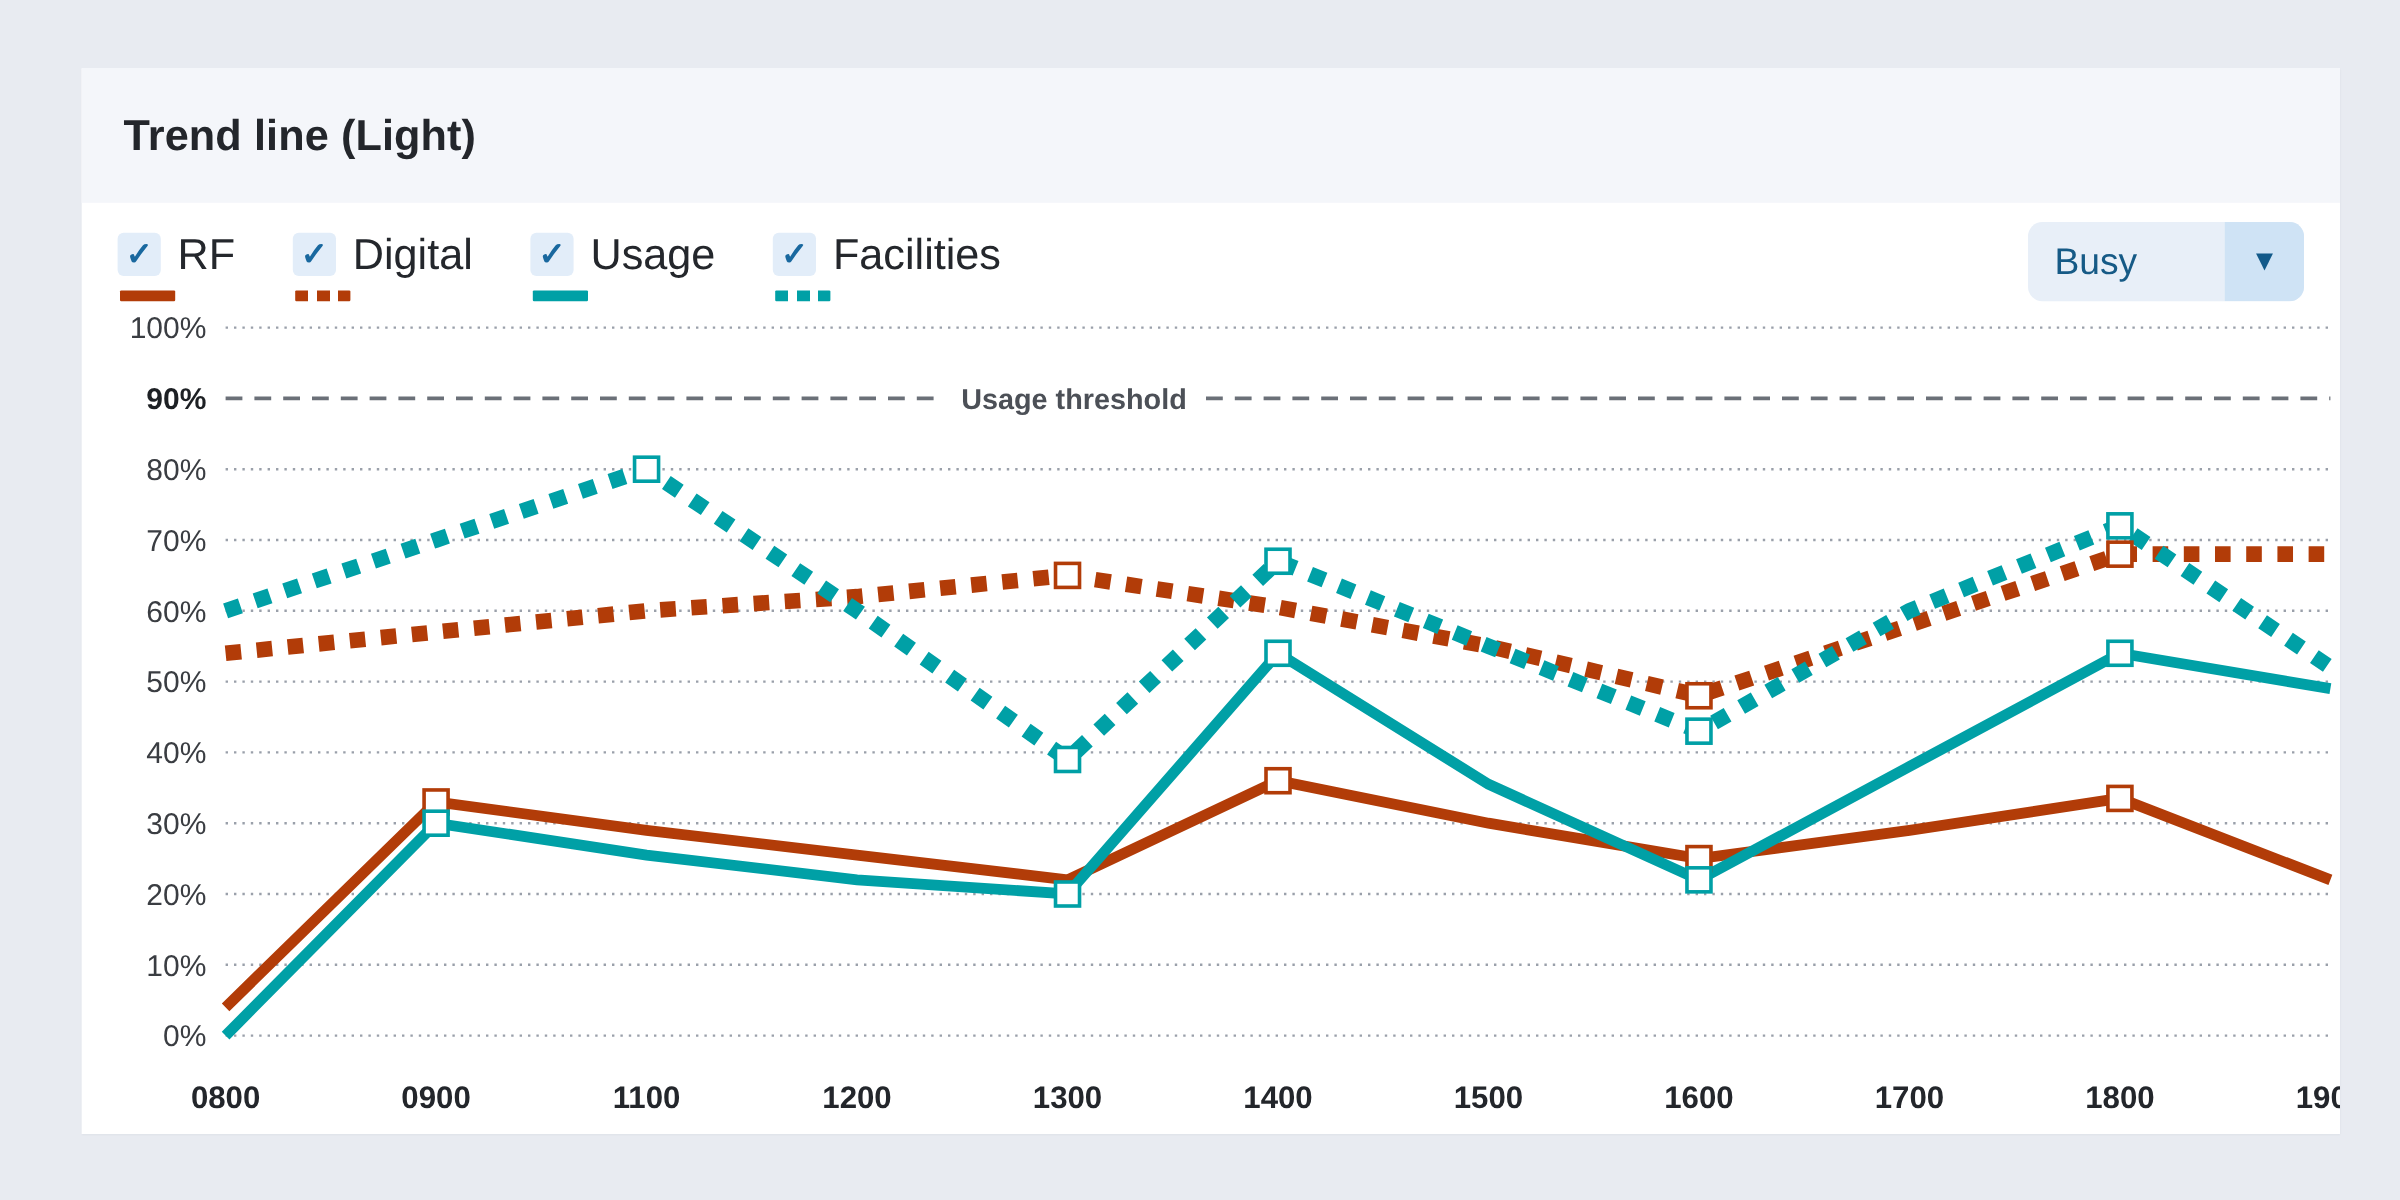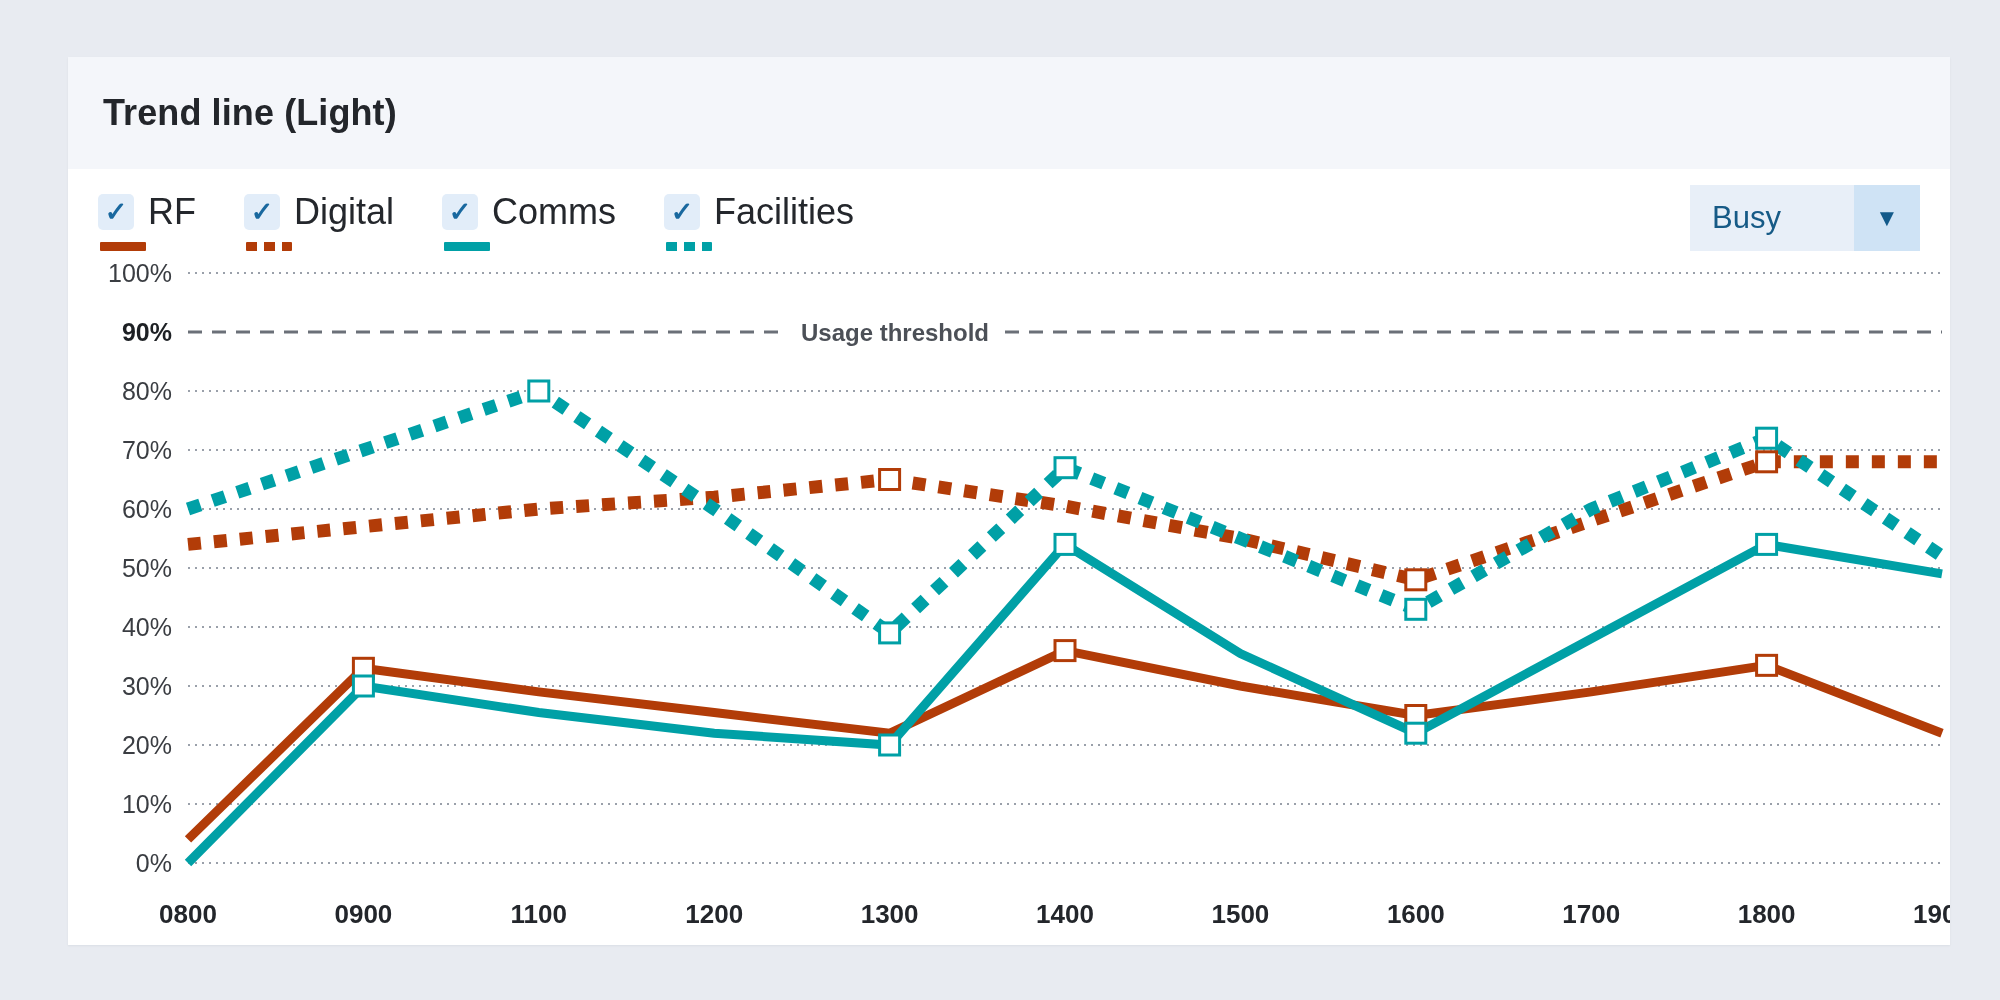--- a/index.html
+++ b/index.html
@@ -44,21 +44,21 @@
   .swatch{
     margin-top:9px;margin-left:2px;height:9px;width:46px;border-radius:1px;
   }
   .swatch.dotted{
     background:none !important;
     background-image:repeating-linear-gradient(to right,
        var(--sc) 0 11px, transparent 11px 18px) !important;
   }
   #dropdown{
     position:absolute;right:30px;top:16px;
-    width:230px;height:66px;display:flex;border-radius:0;overflow:hidden;
+    width:230px;height:66px;display:flex;border-radius:12px;overflow:hidden;
     background:#e8eff8;cursor:pointer;
   }
   #dropdown-value{
     flex:1;display:flex;align-items:center;padding-left:22px;
     font-size:31px;color:#165a86;
   }
   #dropdown-arrow{
     width:66px;background:#cfe3f5;display:flex;align-items:center;justify-content:center;
     color:#125a8a;font-size:24px;
   }
@@ -90,21 +90,21 @@
         <div class="legend-item">
           <div class="legend-row">
             <div class="chk">✓</div>
             <div class="legend-label">Digital</div>
           </div>
           <div class="swatch dotted" style="--sc: #b23c08;"></div>
         </div>
         <div class="legend-item">
           <div class="legend-row">
             <div class="chk">✓</div>
-            <div class="legend-label">Comms</div>
+            <div class="legend-label">Usage</div>
           </div>
           <div class="swatch" style="--sc: #00a0a6; background: rgb(0, 160, 166);"></div>
         </div>
         <div class="legend-item">
           <div class="legend-row">
             <div class="chk">✓</div>
             <div class="legend-label">Facilities</div>
           </div>
           <div class="swatch dotted" style="--sc: #00a0a6;"></div>
         </div>

